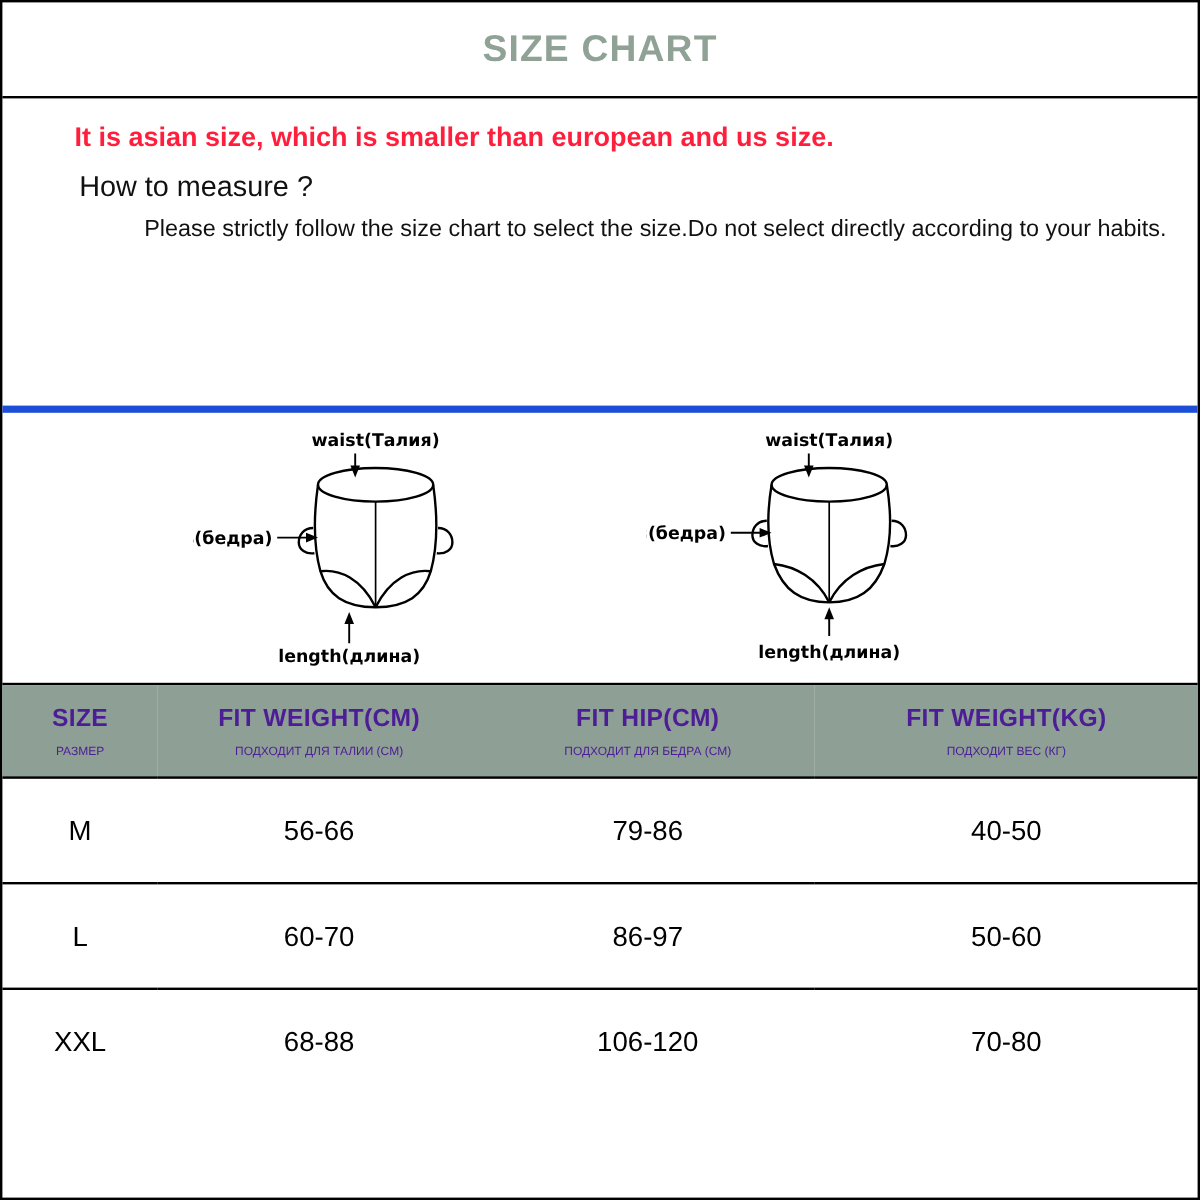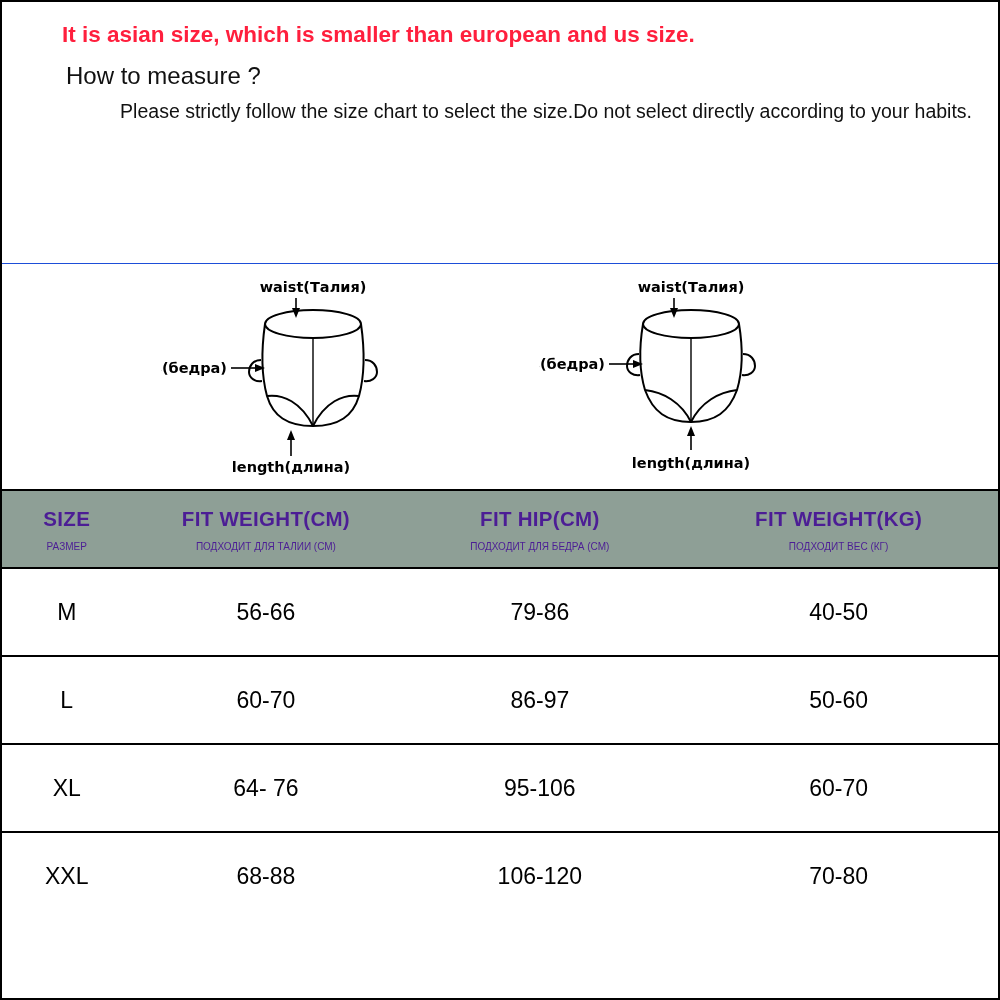--- a/index.html
+++ b/index.html
@@ -36,21 +36,21 @@
   .title-text {
     font-size: 31px;
     font-weight: bold;
     letter-spacing: 1px;
     color: #8fa295;
   }
 
   
   .intro {
     flex: 0 0 262px;
-    border-bottom: 1px solid #1d4ed8;
+    border-bottom: 6px solid #1d4ed8;
     padding: 12px 26px 8px 60px;
     box-sizing: border-box;
   }
   .warn {
     font-size: 22.5px;
     font-weight: bold;
     color: #ff1f3d;
     line-height: 1.35;
     margin: 6px 0 10px 0;
   }
@@ -135,20 +135,23 @@
   .col1 { width: 13%; }
   .col2 { width: 27%; }
   .col3 { width: 28%; }
   .col4 { width: 32%; }
 </style>
 </head>
 <body>
 
 <div class="sheet">
 
+  <div class="title-bar">
+    <div class="title-text">SIZE CHART</div>
+  </div>
 
   <div class="intro">
     <div class="warn">It is asian size, which is smaller than european and us size.</div>
     <div class="howto">How to measure ?</div>
     <div class="para">Please strictly follow the size chart to select the size.Do not select directly according to your habits.</div>
   </div>
 
   <div class="diagrams">
 
     <div class="diagram">
@@ -232,26 +235,20 @@
           <td>79-86</td>
           <td>40-50</td>
         </tr>
         <tr>
           <td class="size-col">L</td>
           <td>60-70</td>
           <td>86-97</td>
           <td>50-60</td>
         </tr>
         <tr>
-          <td class="size-col">XL</td>
-          <td>64- 76</td>
-          <td>95-106</td>
-          <td>60-70</td>
-        </tr>
-        <tr>
           <td class="size-col">XXL</td>
           <td>68-88</td>
           <td>106-120</td>
           <td>70-80</td>
         </tr>
       </tbody>
     </table>
 
   </div>
 

